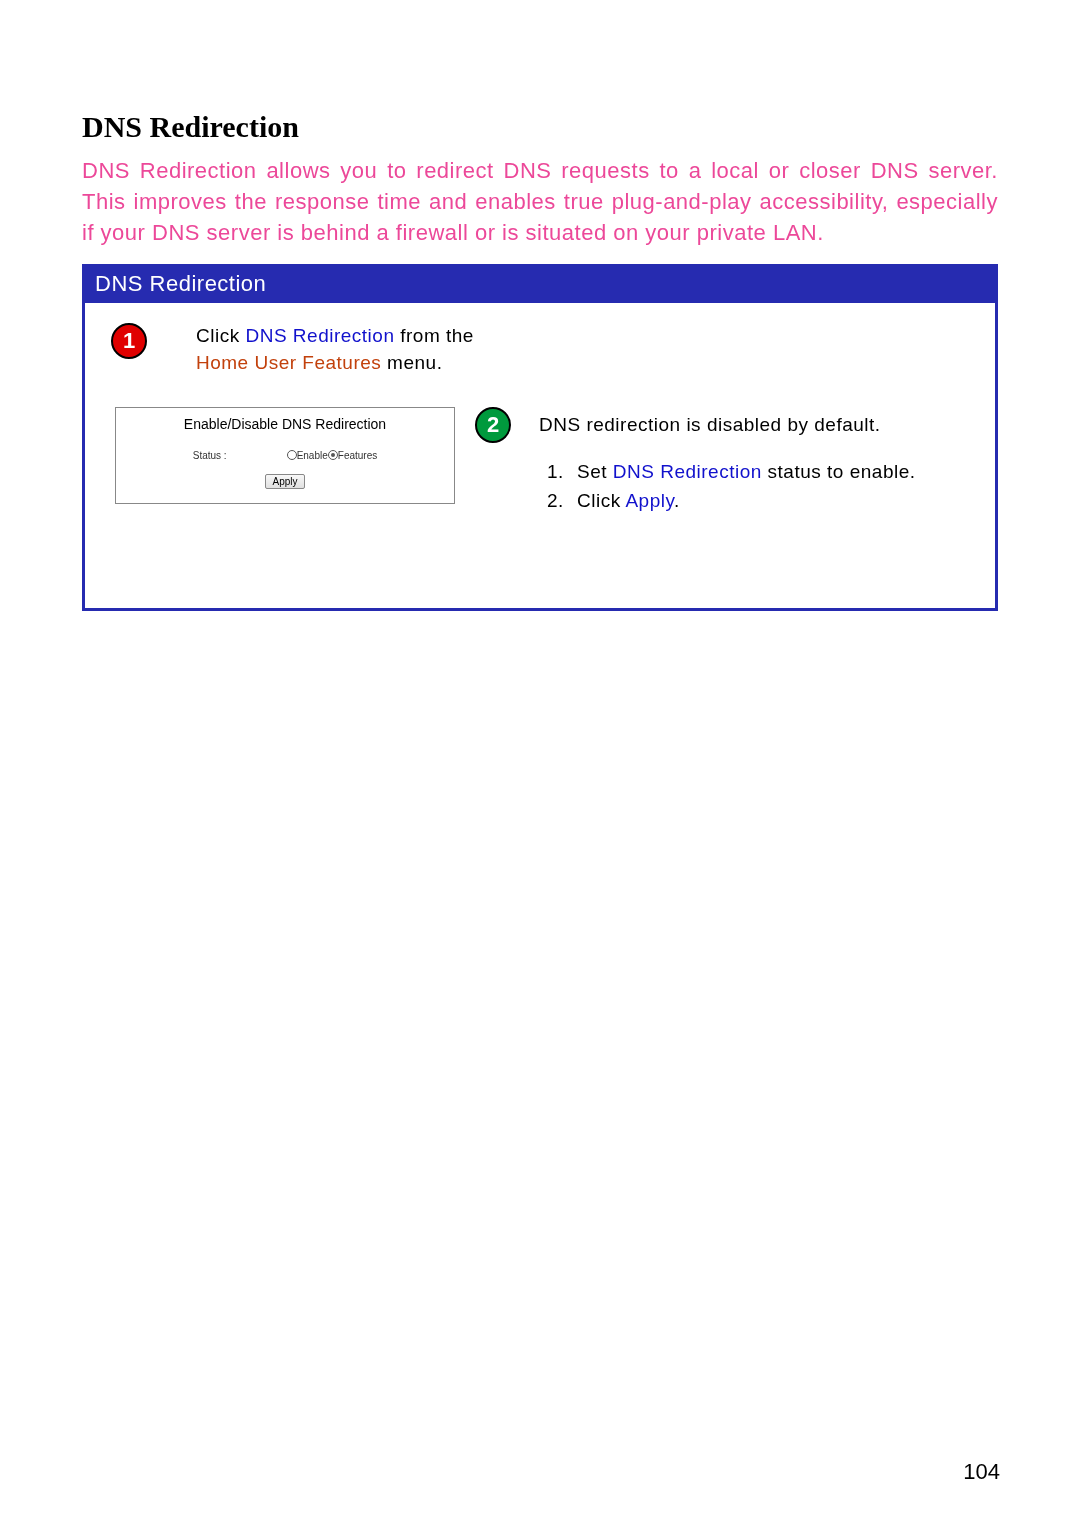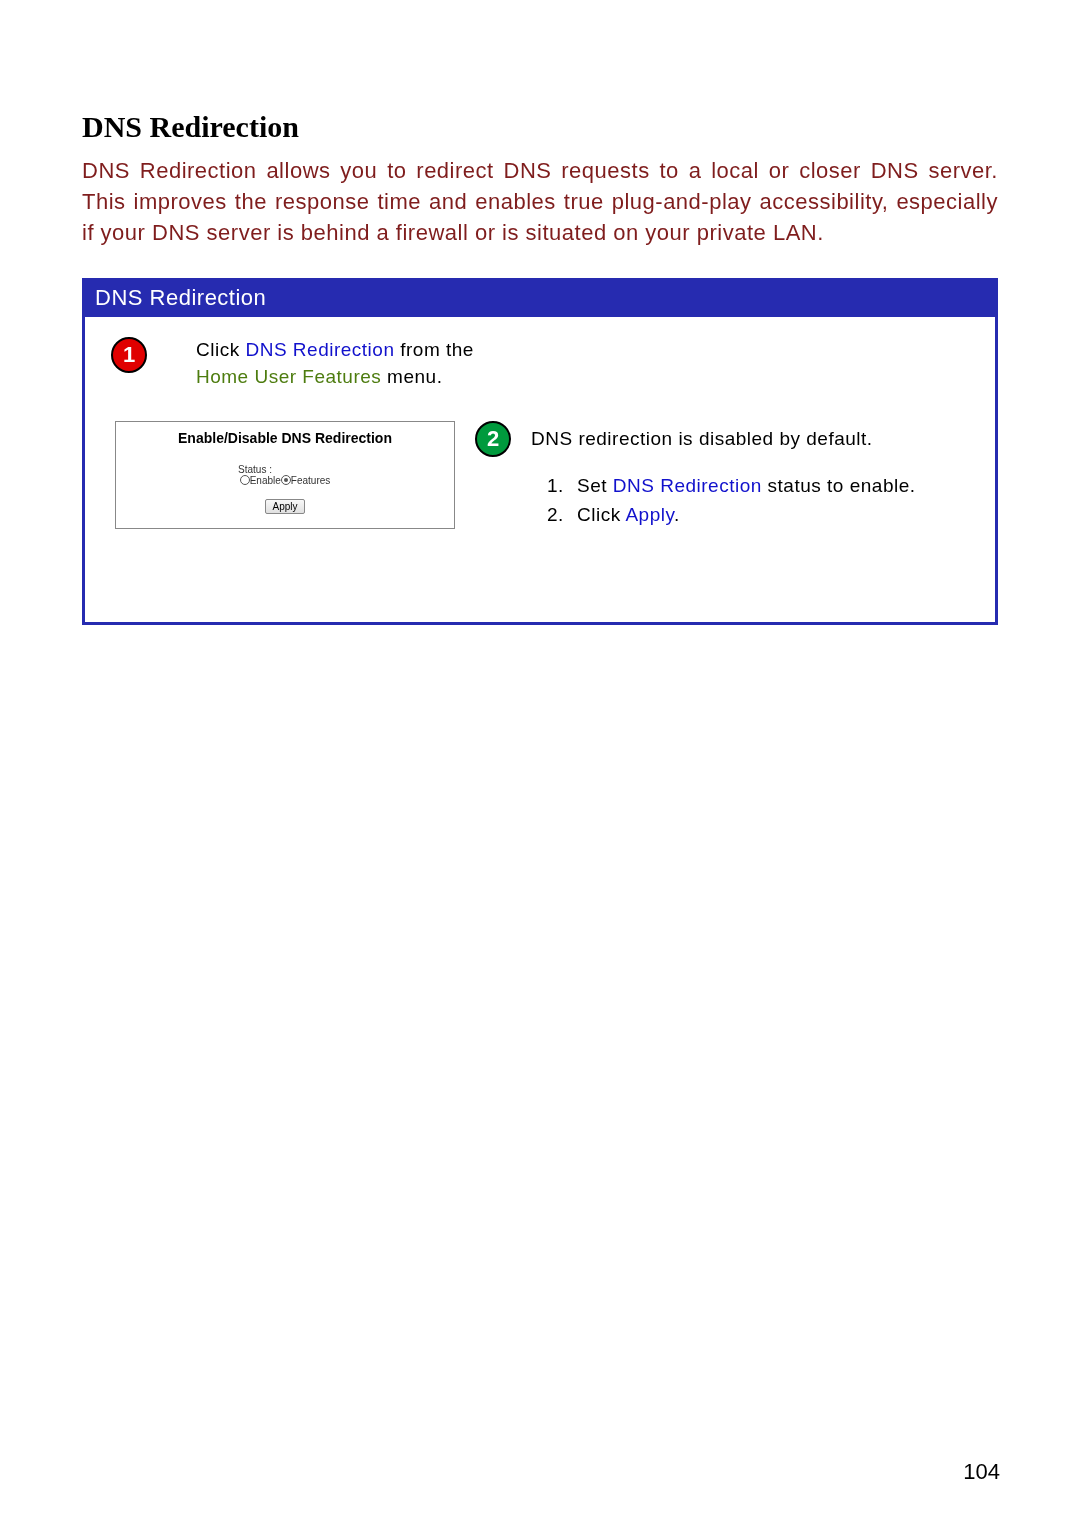--- a/index.html
+++ b/index.html
@@ -17,25 +17,25 @@
     }
     .page-title {
       font-family: "Times New Roman", serif;
       font-size: 30px;
       font-weight: bold;
       color: #000;
       margin-bottom: 12px;
     }
     .intro-text {
       font-size: 22px;
-      color: #7f1d1d;
+      color: #ec4899;
       line-height: 1.4;
       text-align: justify;
       letter-spacing: 0.5px;
-      margin-bottom: 30px;
+      margin-bottom: 16px;
     }
     .box-container {
       border: 3px solid #262BB0;
       width: 100%;
     }
     .box-header {
       background: #262BB0;
       color: #fff;
       font-size: 22px;
       padding: 4px 10px 6px 10px;
@@ -74,50 +74,49 @@
       font-size: 19px;
       color: #000;
       line-height: 1.4;
       letter-spacing: 0.5px;
       margin-left: 35px;
     }
     .link-blue {
       color: #1111CC;
     }
     .link-green {
-      color: #4d7c0f;
+      color: #c2410c;
     }
     .content-row {
       display: flex;
       align-items: flex-start;
     }
     .screenshot-panel {
       border: 1px solid #888;
       width: 340px;
       margin-right: 20px;
       margin-left: 4px;
       padding-bottom: 14px;
       background: #fff;
       text-align: center;
     }
     .screenshot-title {
       font-size: 14px;
-      font-weight: bold;
+      font-weight: normal;
       color: #000;
       text-align: center;
       padding: 8px 0 18px 0;
     }
     .screenshot-form-row {
       display: flex;
       align-items: center;
       justify-content: center;
       font-size: 10px;
       color: #333;
       margin-bottom: 10px;
-      flex-direction: column;
     }
     .status-label {
       margin-right: 60px;
     }
     .radio-group {
       display: flex;
       align-items: center;
       gap: 0;
     }
     .radio-circle {
@@ -148,21 +147,21 @@
     }
     .badge-row2 {
       display: flex;
       align-items: flex-start;
     }
     .default-text {
       font-size: 19px;
       color: #000;
       line-height: 1.3;
       letter-spacing: 0.5px;
-      margin-left: 6px;
+      margin-left: 14px;
       margin-top: 6px;
     }
     .ordered-list {
       margin-left: 72px;
       margin-top: 16px;
     }
     .ol-item {
       display: flex;
       align-items: flex-start;
       font-size: 19px;

